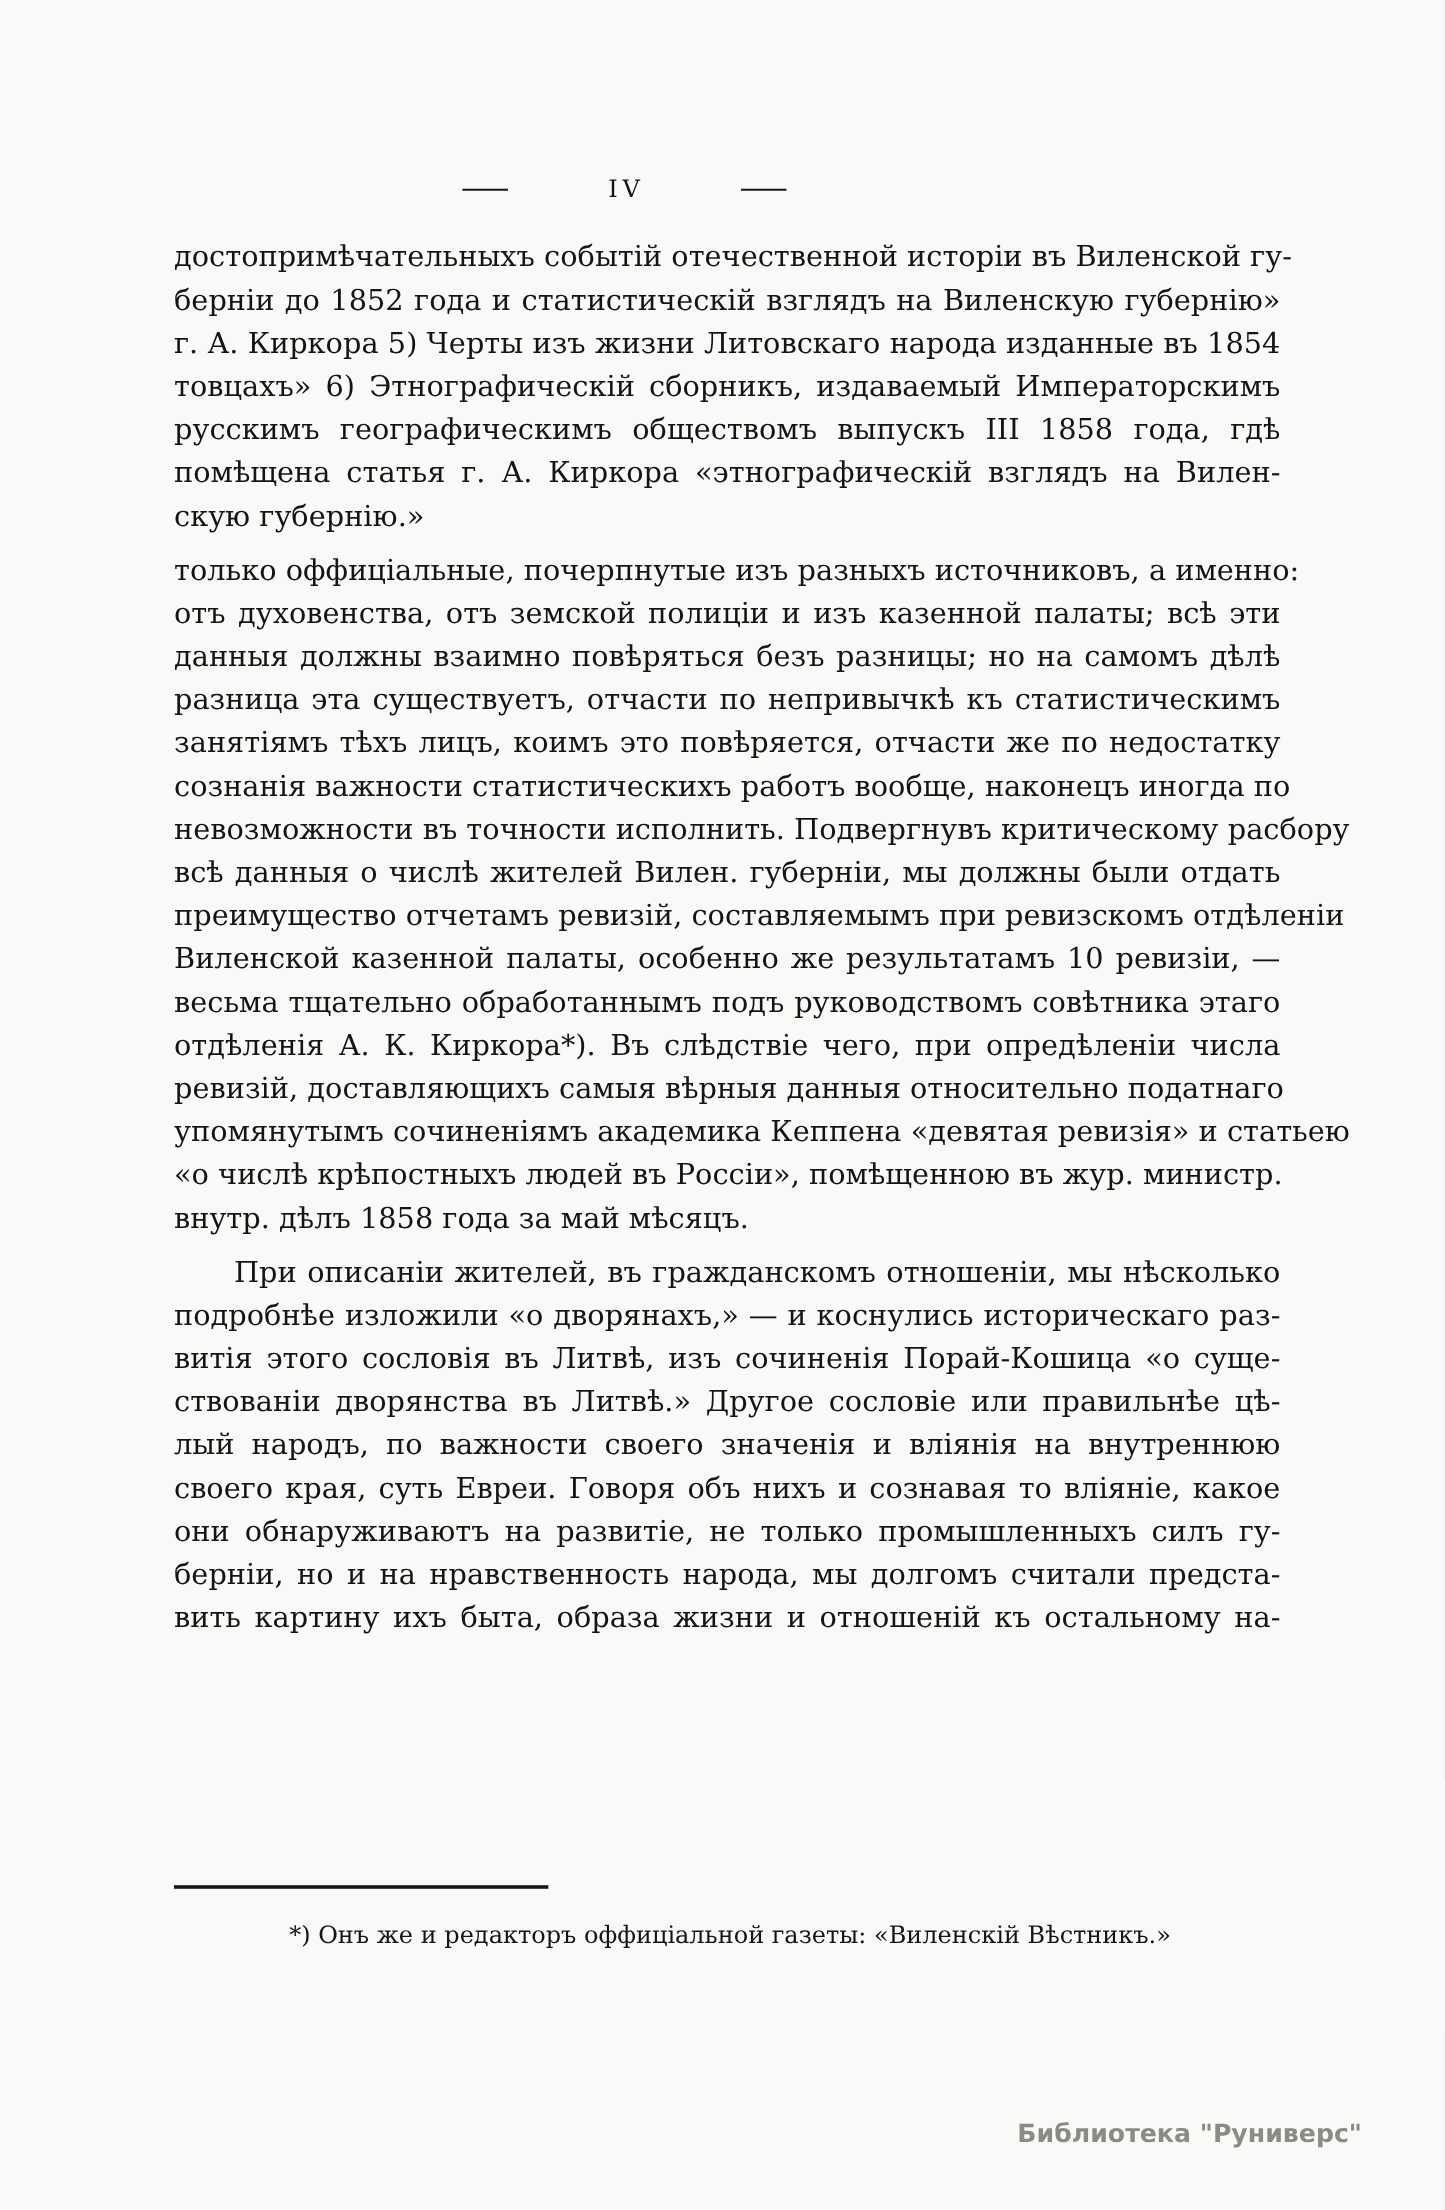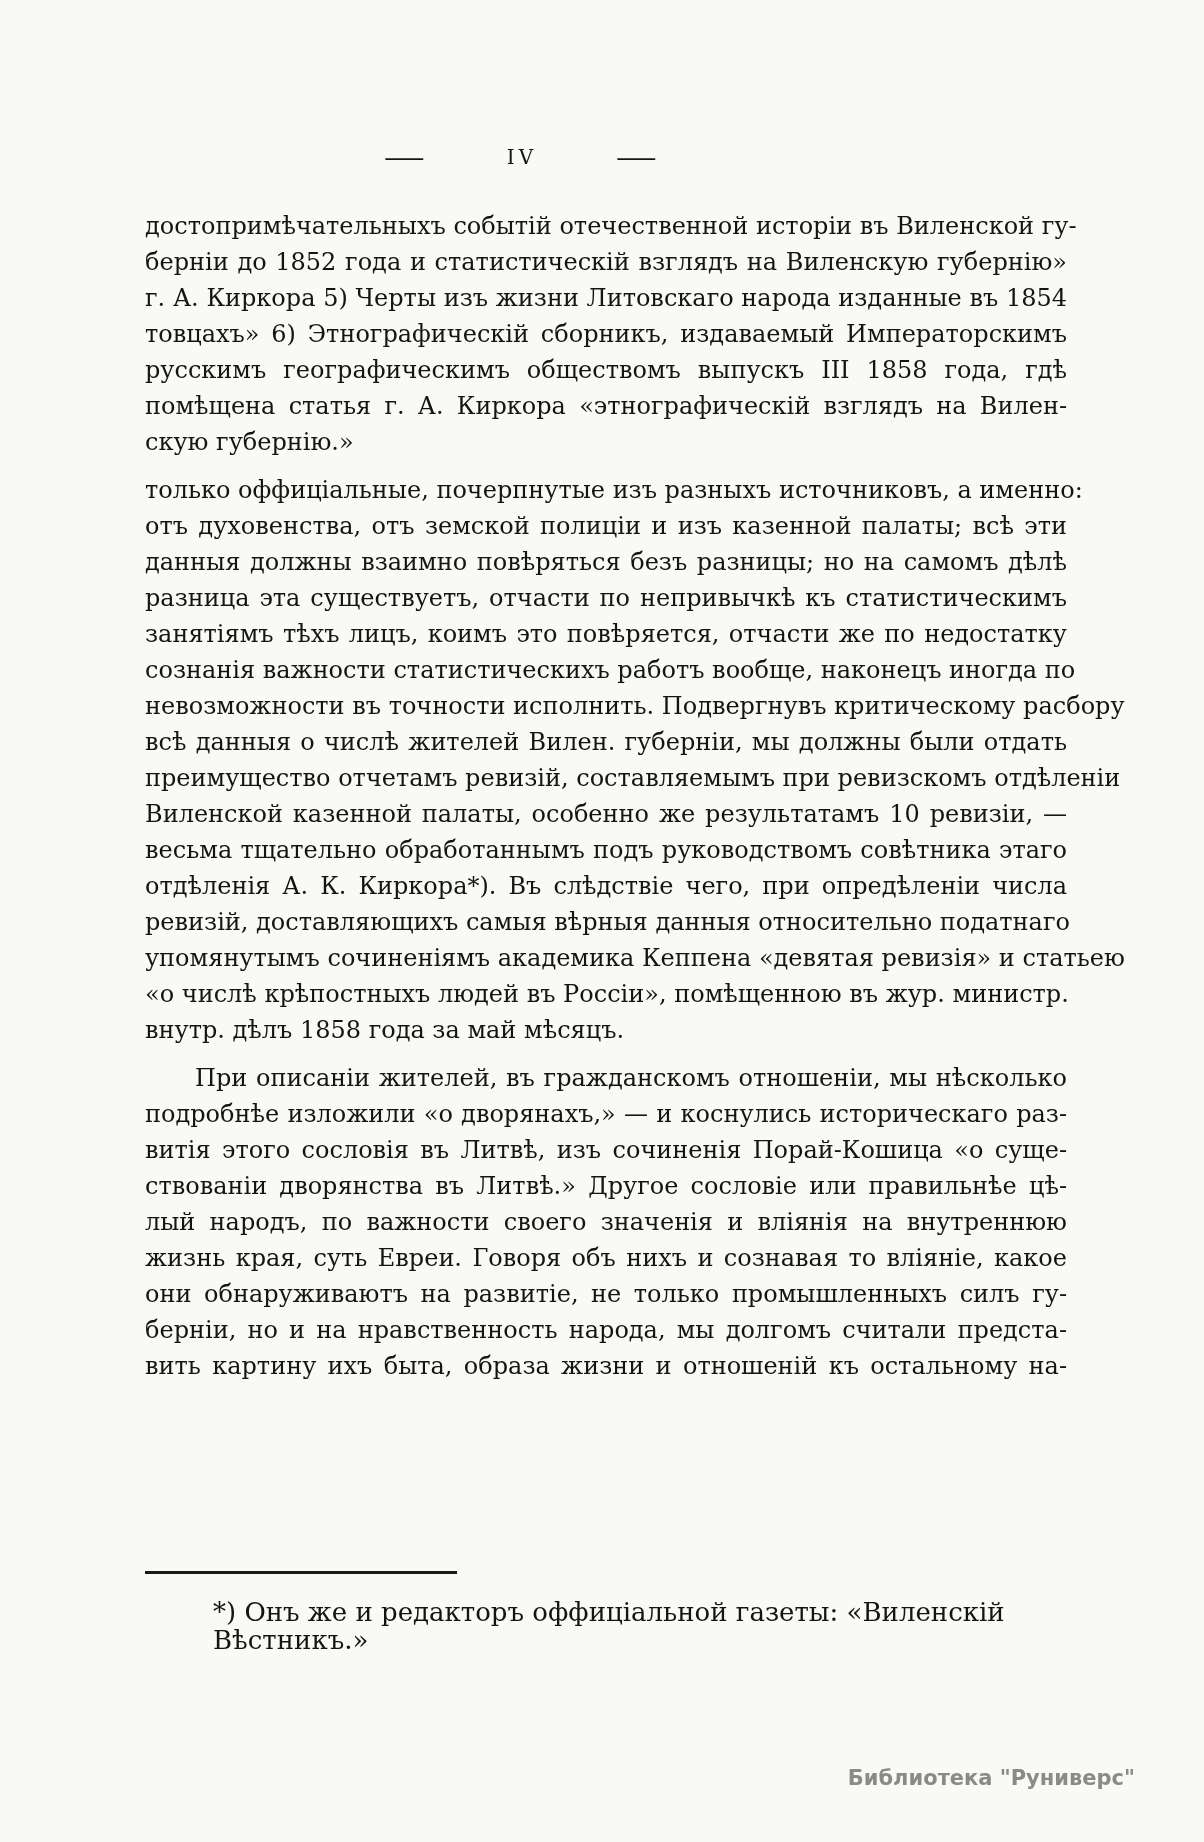--- a/index.html
+++ b/index.html
@@ -37,21 +37,21 @@
   }
   .text-body {
     position: absolute;
     left: 145px;
     top: 196px;
     width: 922px;
     font-size: 24px;
     line-height: 36px;
   }
   .paragraph {
-    margin: 12px 0 9px 0;
+    margin: 0 0 9px 0;
   }
   .line {
     white-space: nowrap;
     text-align: justify;
     text-align-last: justify;
   }
   .line.indent {
     text-indent: 50px;
   }
   .line.no-fill {
@@ -60,24 +60,24 @@
   .footnote-rule {
     position: absolute;
     left: 145px;
     top: 1571px;
     width: 312px;
     height: 3px;
     background: #1a1918;
   }
   .footnote {
     position: absolute;
-    left: 133px;
+    left: 161px;
     top: 1598px;
     width: 922px;
-    font-size: 26px;
+    font-size: 20px;
     line-height: 28px;
     padding-left: 80px;
     box-sizing: border-box;
   }
   .watermark {
     position: absolute;
     right: 69px;
     top: 1766px;
     font-family: "DejaVu Sans", sans-serif;
     font-size: 21px;
@@ -123,21 +123,21 @@
         <div class="line">упомянутымъ сочиненіямъ академика Кеппена «девятая ревизія» и статьею</div>
         <div class="line">«о числѣ крѣпостныхъ людей въ Россіи», помѣщенною въ жур. министр.</div>
         <div class="line no-fill">внутр. дѣлъ 1858 года за май мѣсяцъ.</div>
       </div>
       <div class="paragraph">
         <div class="line indent">При описаніи жителей, въ гражданскомъ отношеніи, мы нѣсколько</div>
         <div class="line">подробнѣе изложили «о дворянахъ,» — и коснулись историческаго раз-</div>
         <div class="line">витія этого сословія въ Литвѣ, изъ сочиненія Порай-Кошица «о суще-</div>
         <div class="line">ствованіи дворянства въ Литвѣ.» Другое сословіе или правильнѣе цѣ-</div>
         <div class="line">лый народъ, по важности своего значенія и вліянія на внутреннюю</div>
-        <div class="line">жизнь края, суть Евреи. Говоря объ нихъ и сознавая то вліяніе, какое</div>
+        <div class="line">своего края, суть Евреи. Говоря объ нихъ и сознавая то вліяніе, какое</div>
         <div class="line">они обнаруживаютъ на развитіе, не только промышленныхъ силъ гу-</div>
         <div class="line">берніи, но и на нравственность народа, мы долгомъ считали предста-</div>
         <div class="line">вить картину ихъ быта, образа жизни и отношеній къ остальному на-</div>
       </div>
     </div>
 
   <div class="footnote-rule"></div>
 
   <div class="footnote">*) Онъ же и редакторъ оффиціальной газеты: «Виленскій Вѣстникъ.»</div>
 

